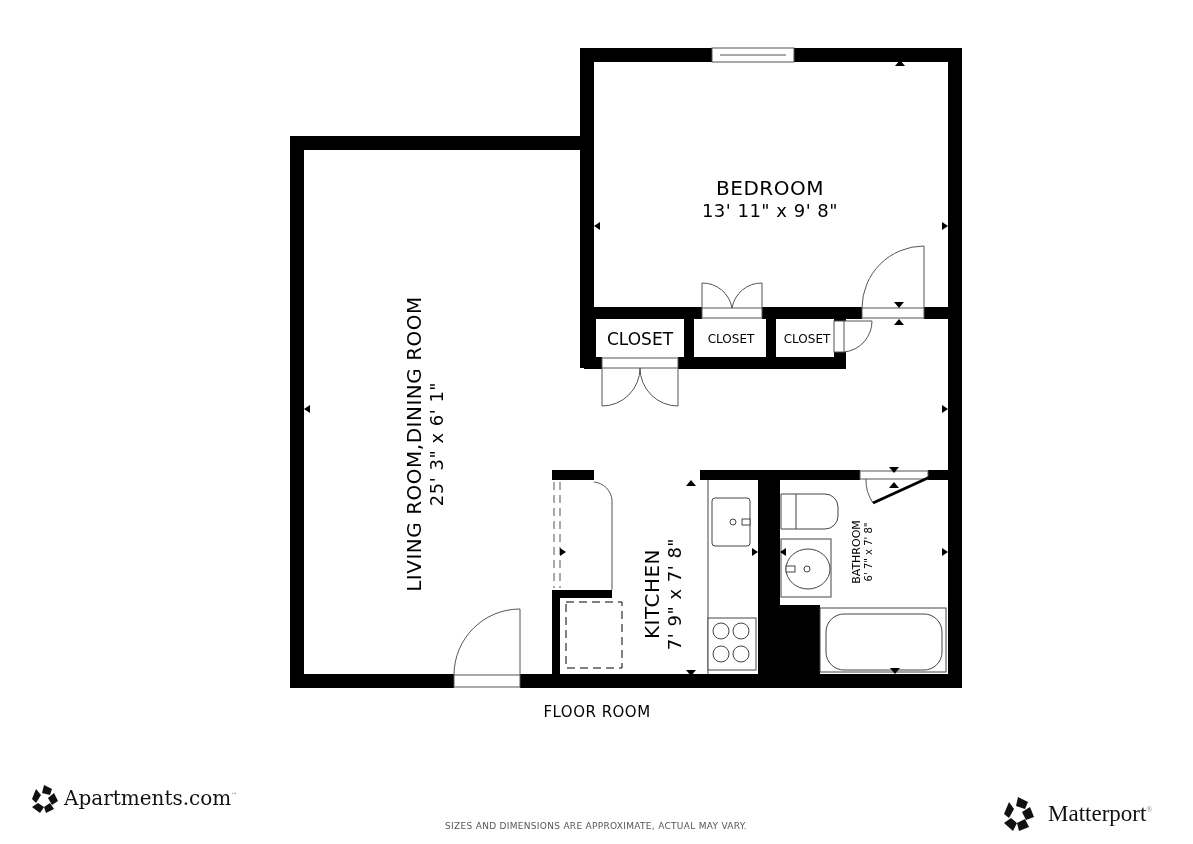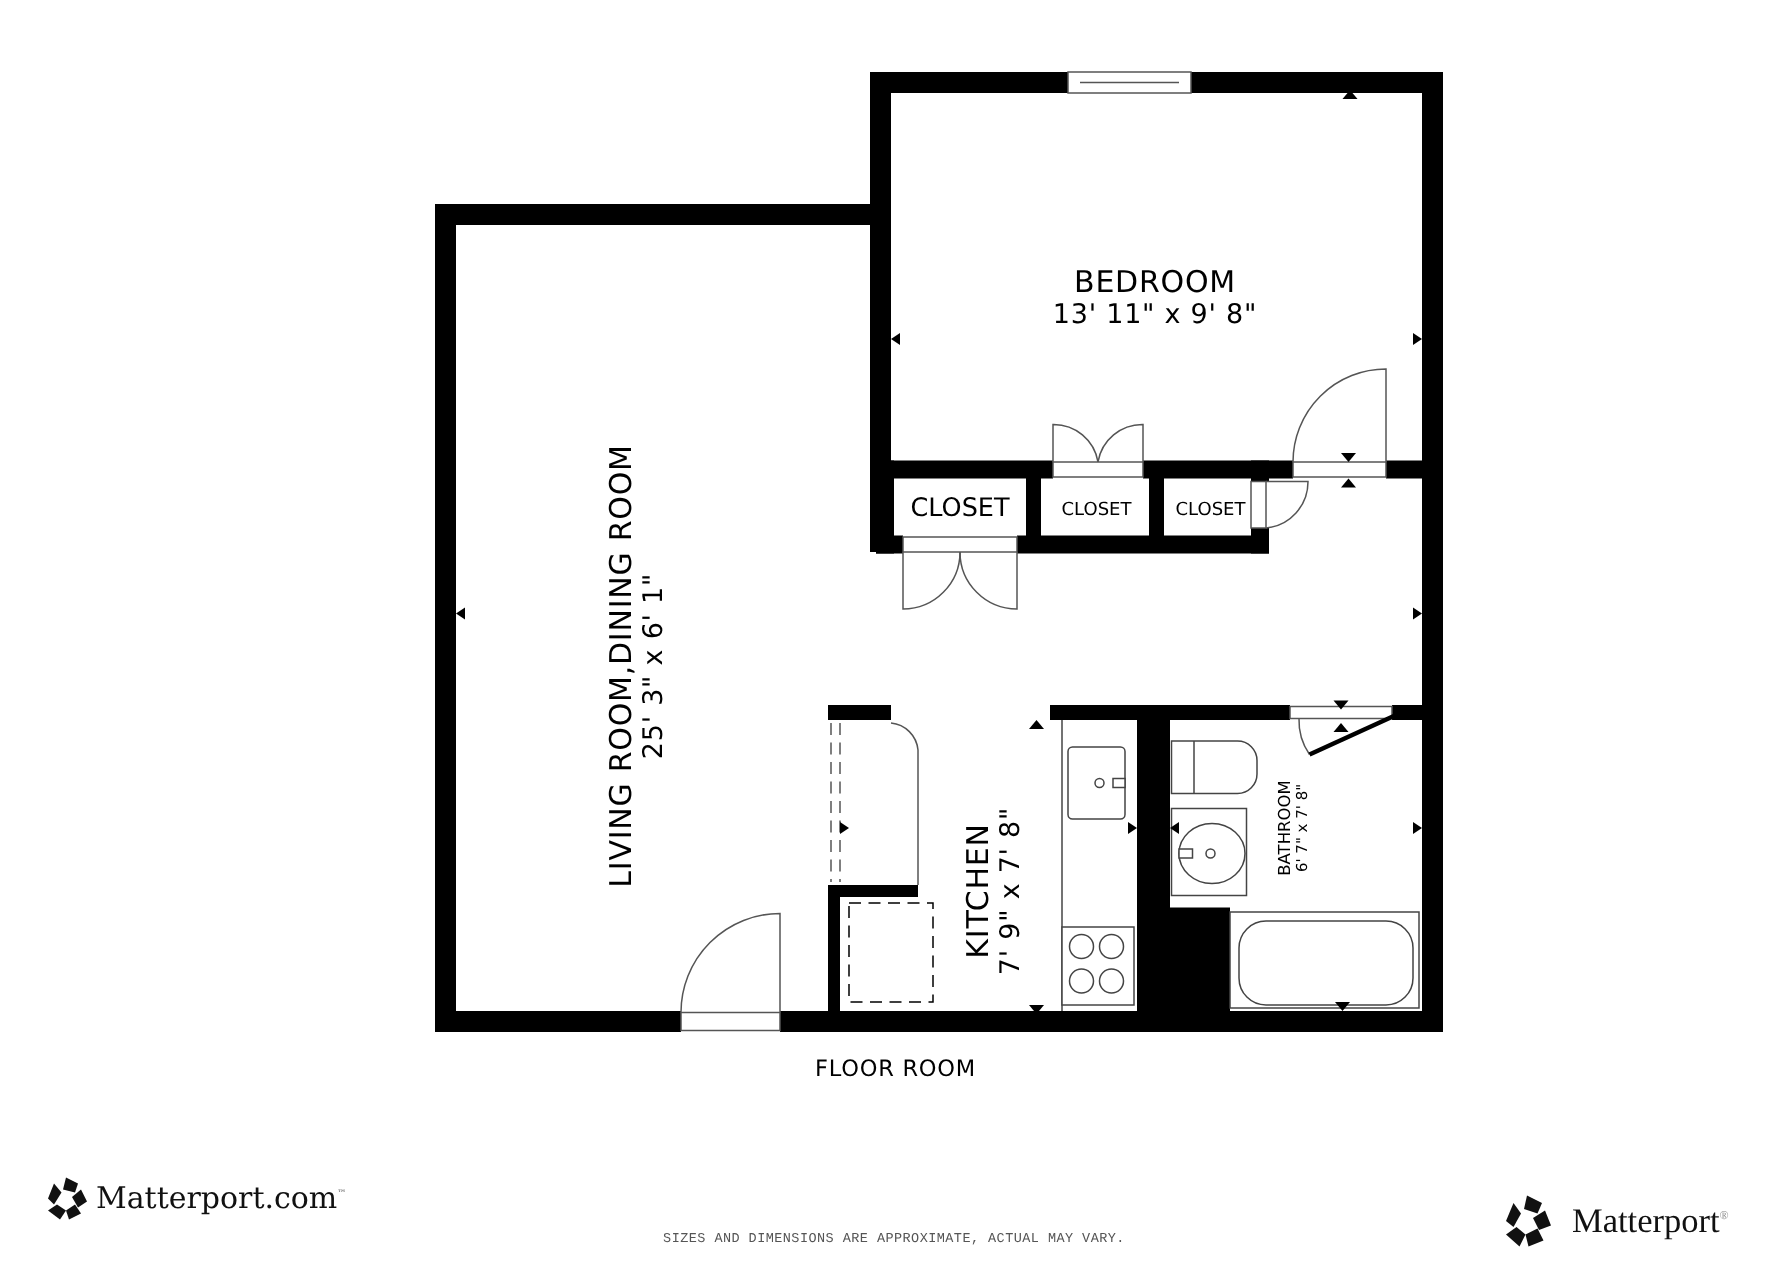--- a/index.html
+++ b/index.html
@@ -172,21 +172,21 @@
   <div class="label rot" style="left:862px; top:552px;">
     <div class="bath-name">BATHROOM</div>
     <div class="bath-dim">6' 7" x 7' 8"</div>
   </div>
 
   <div class="label center closet-lg" style="left:640px; top:339px;">CLOSET</div>
   <div class="label center closet-sm" style="left:731px; top:339px;">CLOSET</div>
   <div class="label center closet-sm" style="left:807px; top:339px;">CLOSET</div>
 
   <div class="label center footer-title" style="left:597px; top:712px;">FLOOR ROOM</div>
-  <div class="label center disclaimer" style="left:596px; top:826px;font-family:Liberation Mono, monospace;">SIZES AND DIMENSIONS ARE APPROXIMATE, ACTUAL MAY VARY.</div>
+  <div class="label center disclaimer" style="left:596px; top:826px;">SIZES AND DIMENSIONS ARE APPROXIMATE, ACTUAL MAY VARY.</div>
 
   <div class="brand" style="left:64px; top:786px;">
-    <span class="brand-text"><span>Matterport.com</span><span class="brand-tm">™</span></span>
+    <span class="brand-text"><span>Apartments.com</span><span class="brand-tm">™</span></span>
   </div>
   <div class="brand" style="left:1048px; top:801px;">
     <span class="brand-text" style="font-size:23px;font-family:Liberation Serif, serif;"><span>Matterport</span><span class="brand-reg">®</span></span>
   </div>
 </div>
 
 </body></html>

